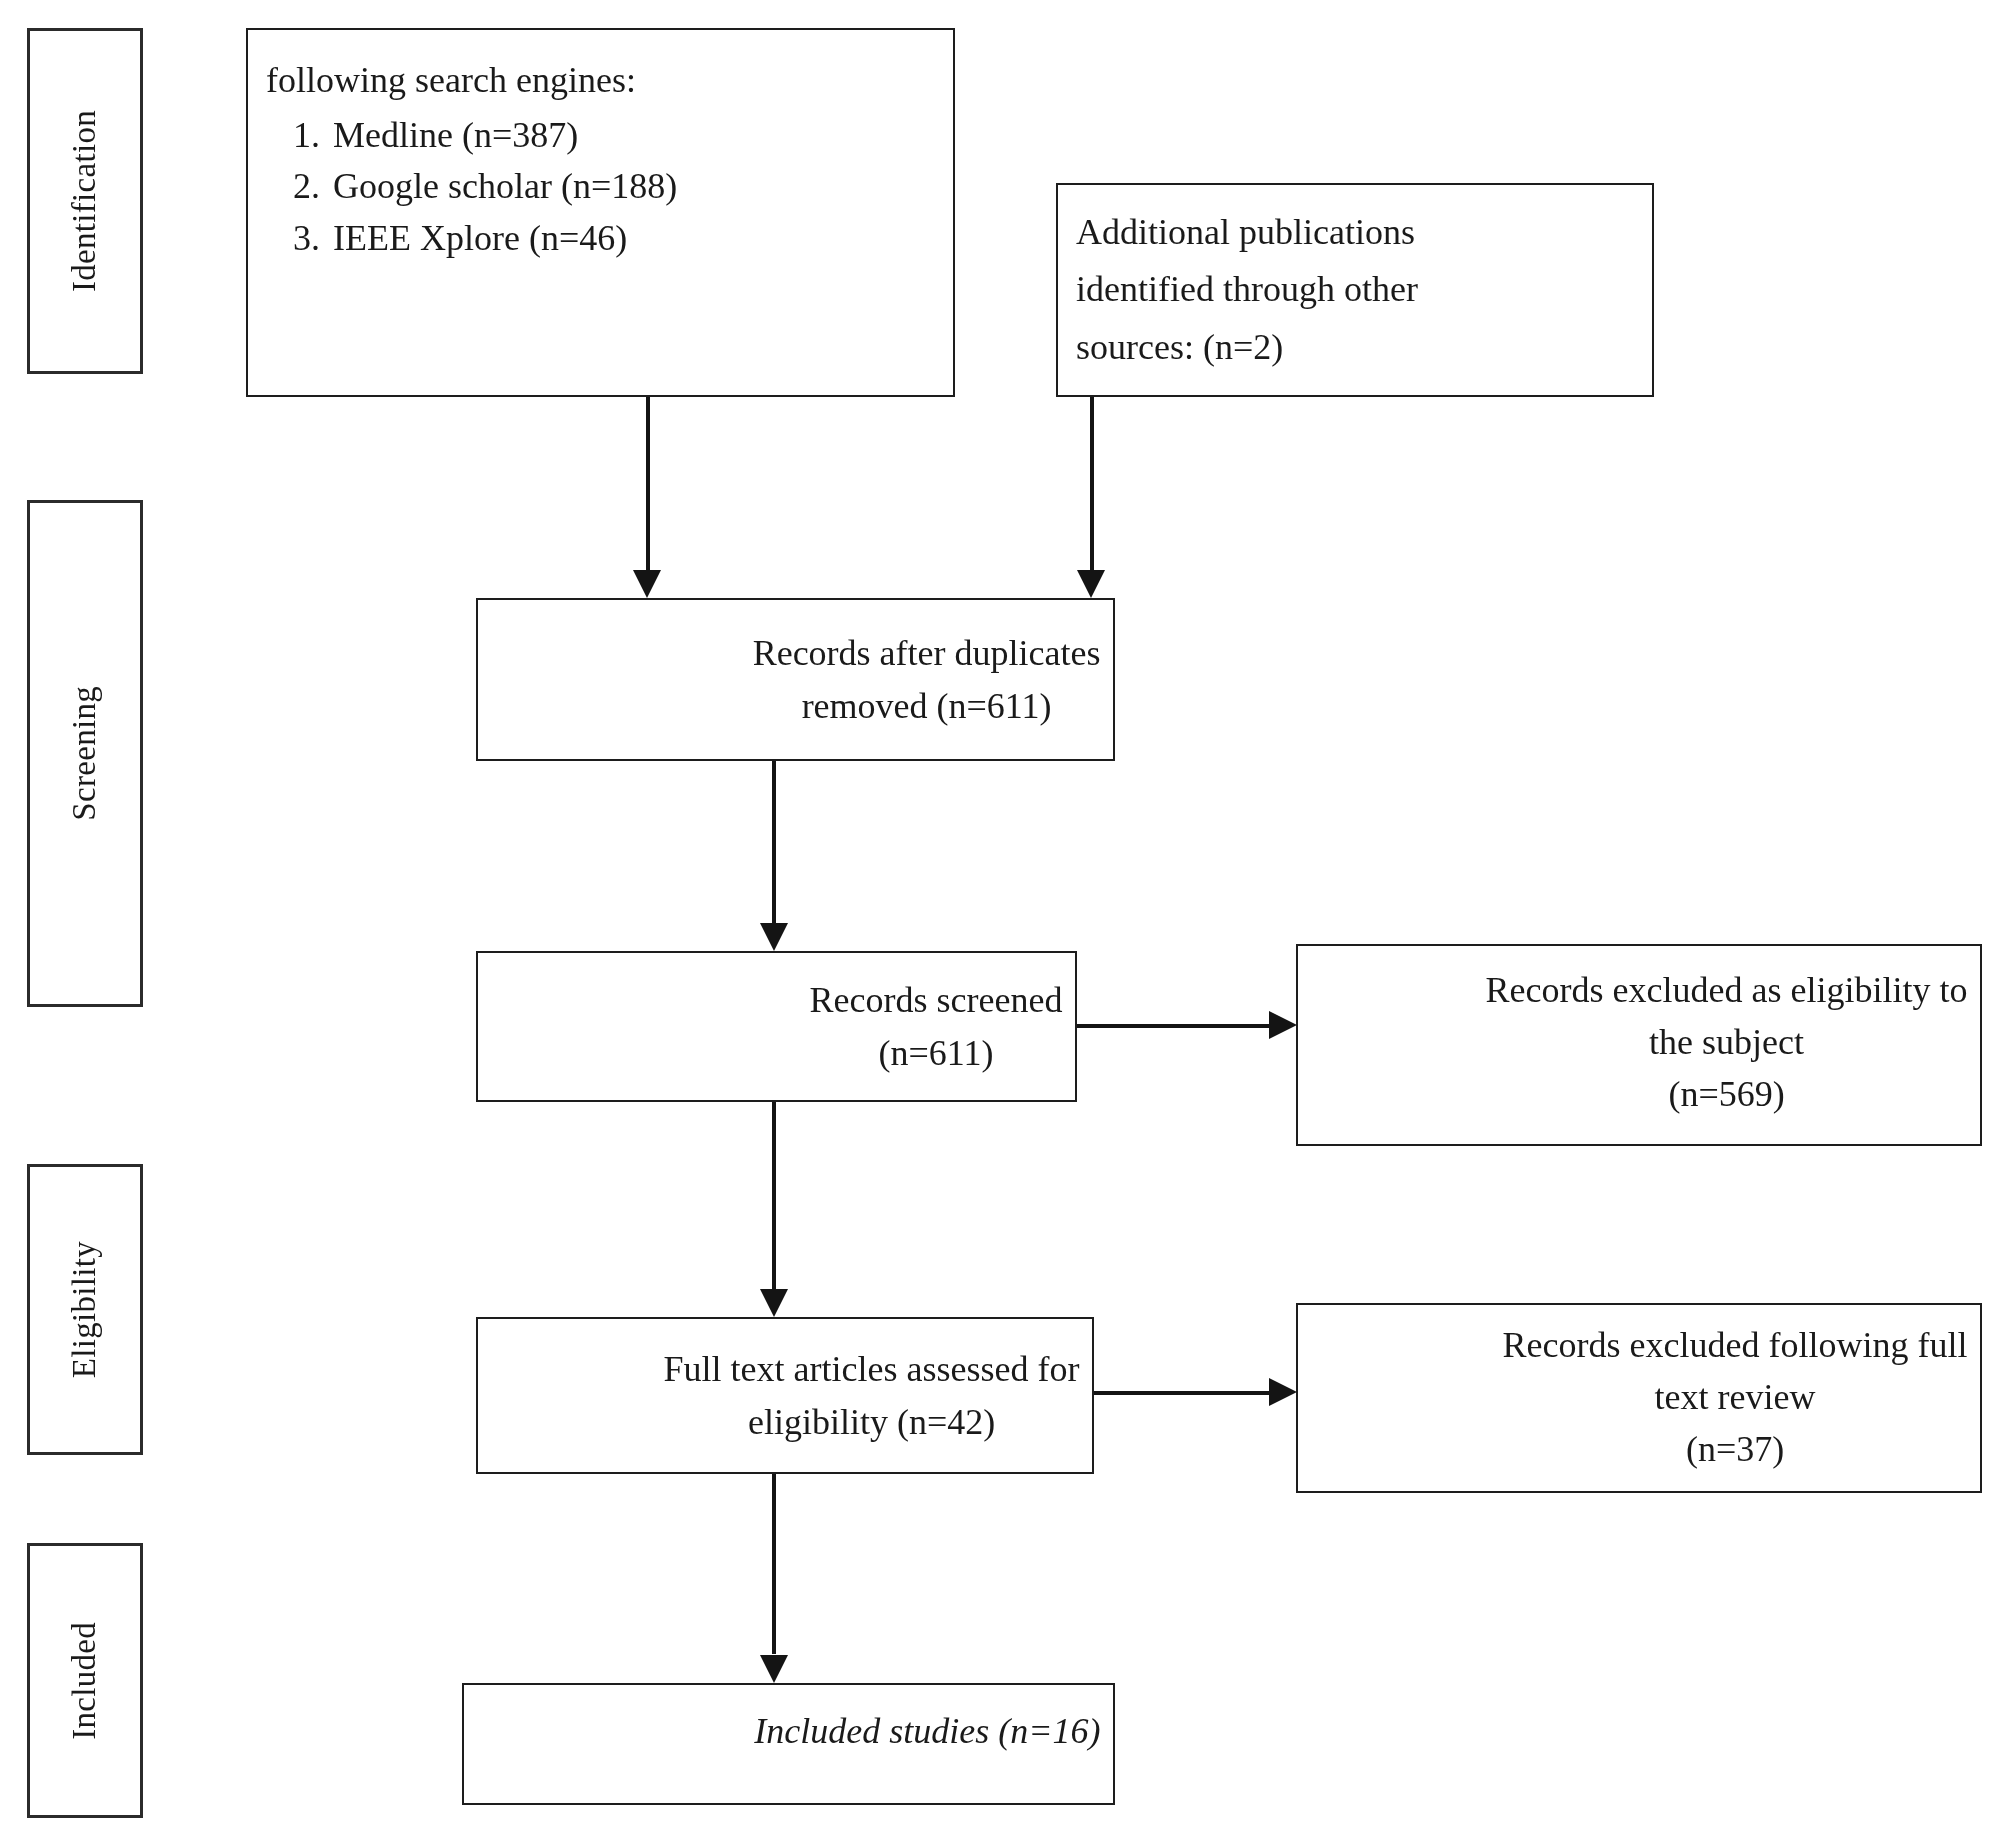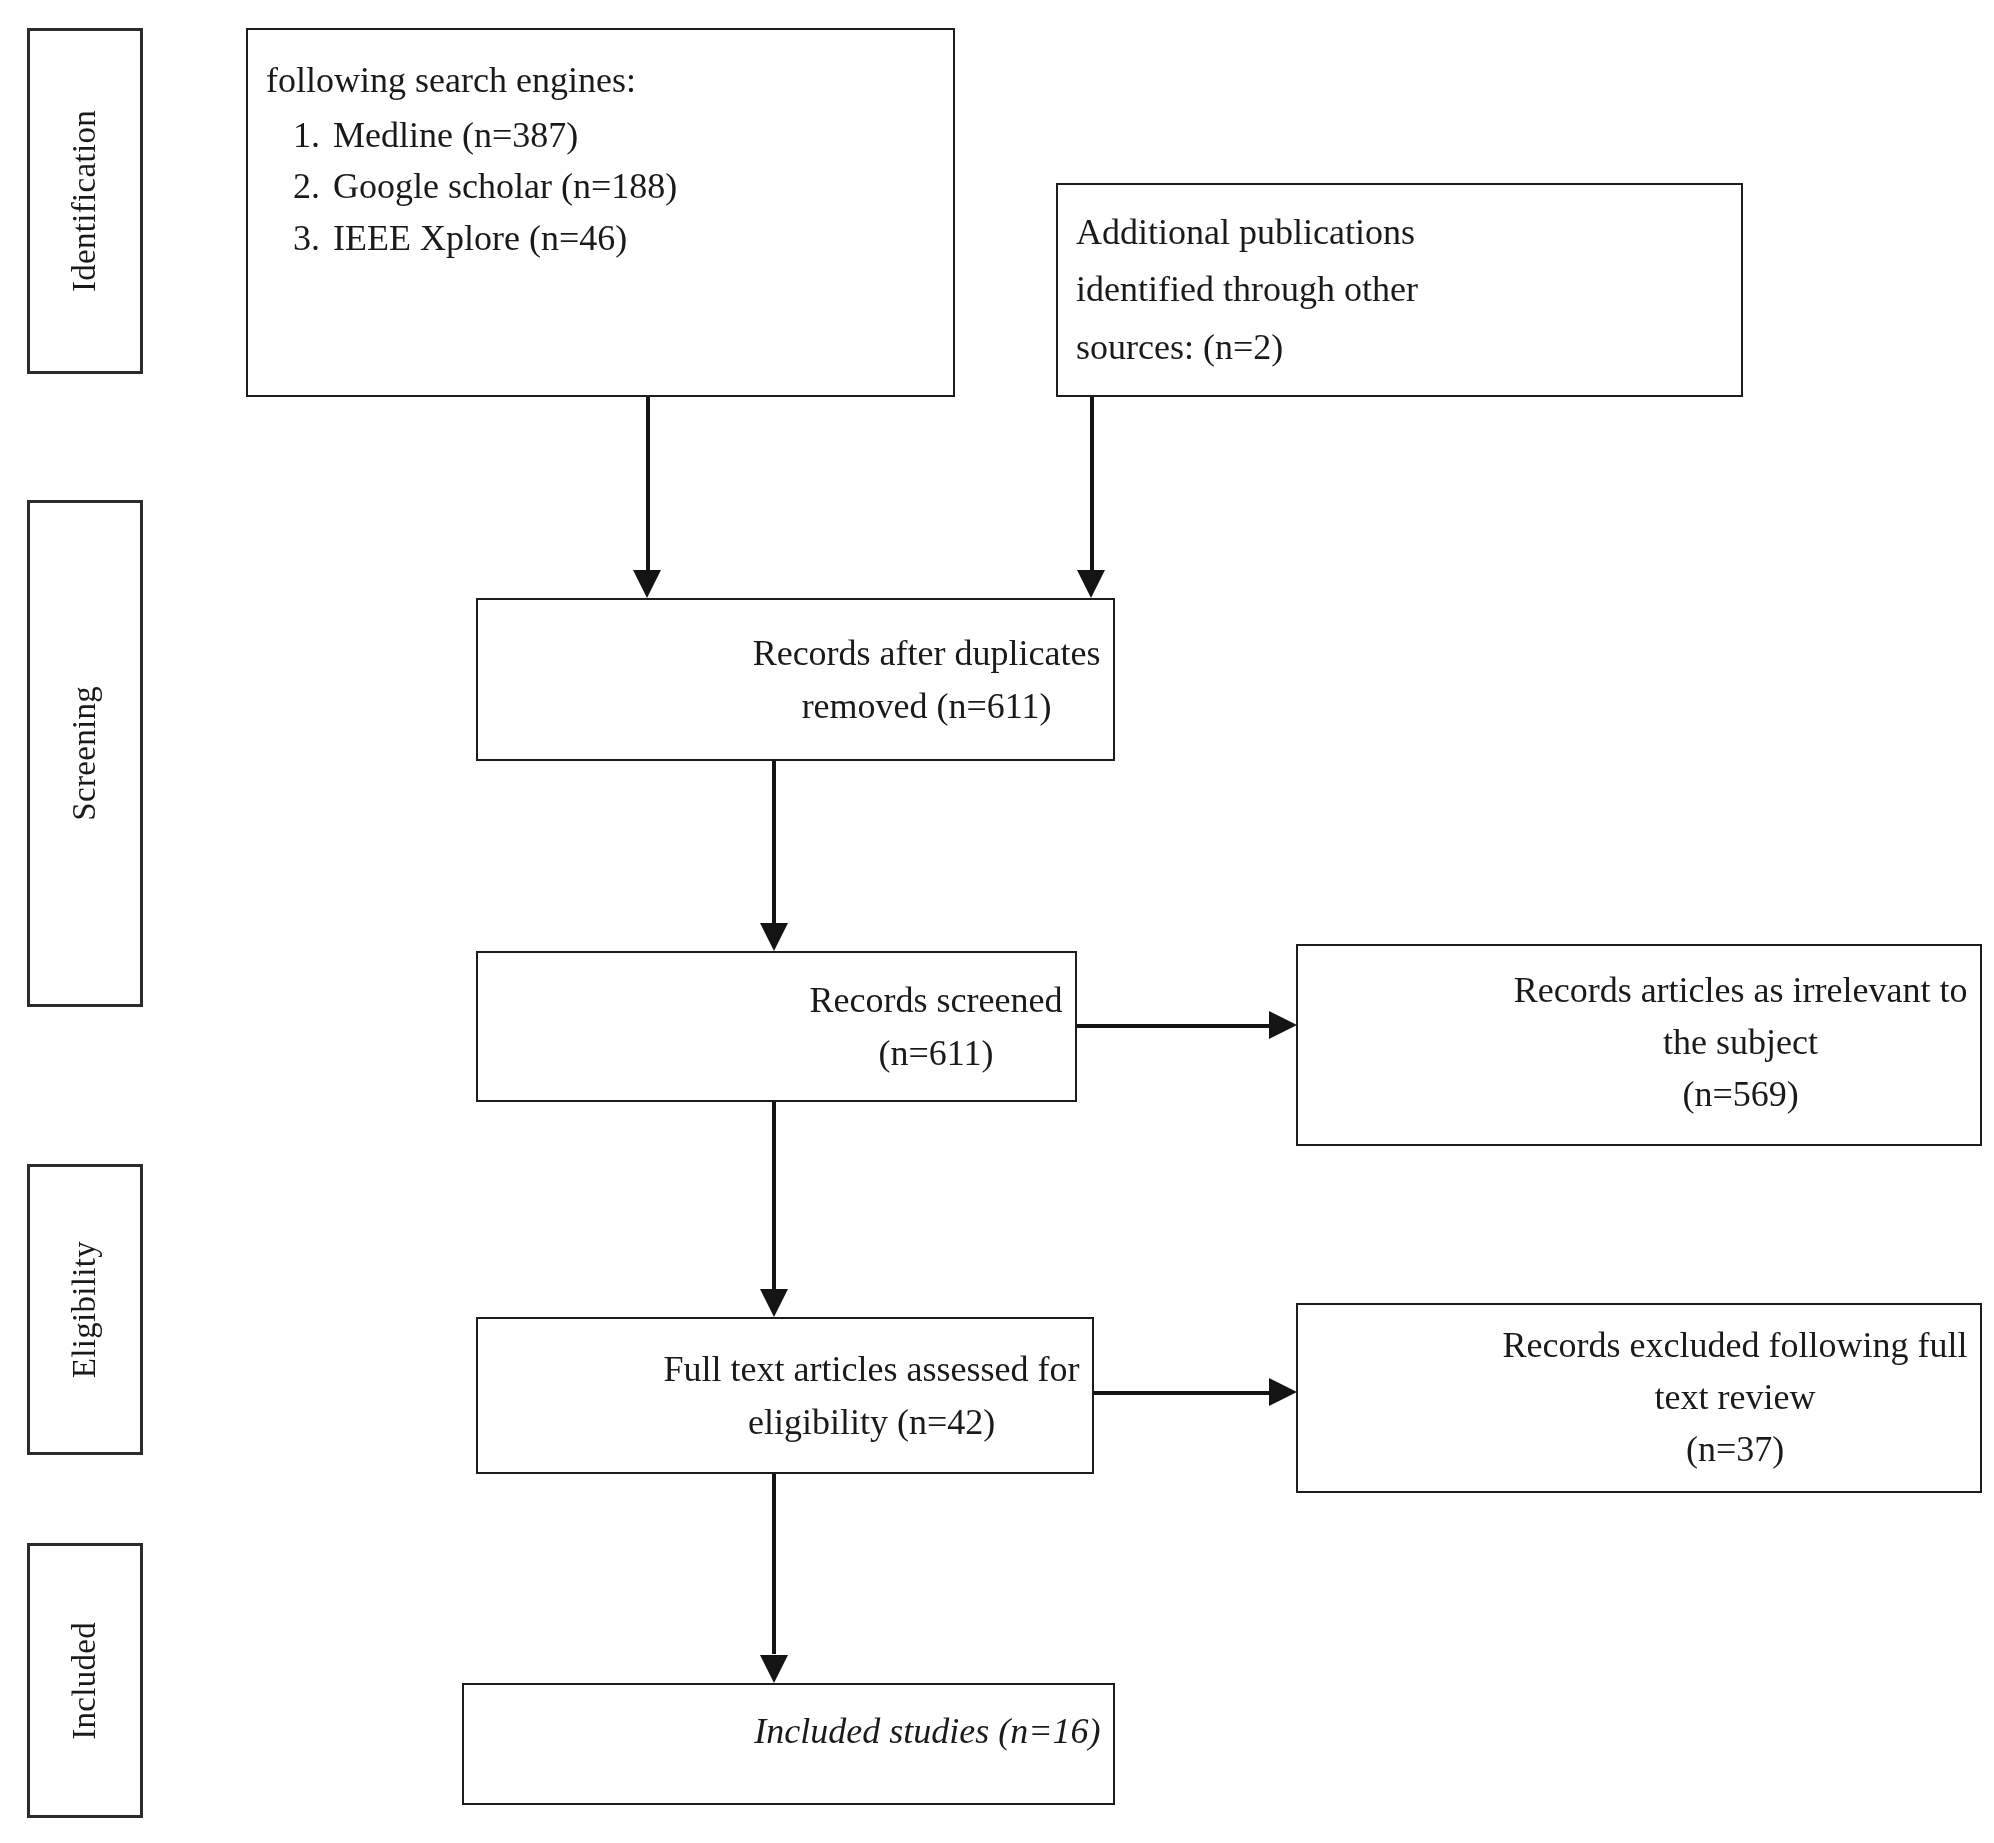--- a/index.html
+++ b/index.html
@@ -136,21 +136,21 @@
     <div class="btext left" style="padding-top:24px;">
       <span class="line">following search engines:</span>
       <ol class="srclist">
         <li>Medline (n=387)</li>
         <li>Google scholar (n=188)</li>
         <li>IEEE Xplore (n=46)</li>
       </ol>
     </div>
   </div>
 
-  <div class="box" style="left:1056px; top:183px; width:687px; height:214px; align-items:center; justify-content:flex-start;">
+  <div class="box" style="left:1056px; top:183px; width:598px; height:214px; align-items:center; justify-content:flex-start;">
     <div class="btext left" style="line-height:1.6;">
       <span class="line">Additional publications</span>
       <span class="line">identified through other</span>
       <span class="line">sources: (n=2)</span>
     </div>
   </div>
 
   <div class="box" style="left:476px; top:598px; width:639px; height:163px;">
     <div class="btext">
       <span class="line">Records after duplicates</span>
@@ -160,21 +160,21 @@
 
   <div class="box" style="left:476px; top:951px; width:601px; height:151px;">
     <div class="btext">
       <span class="line">Records screened</span>
       <span class="line">(n=611)</span>
     </div>
   </div>
 
   <div class="box" style="left:1296px; top:944px; width:686px; height:202px; align-items:flex-start;">
     <div class="btext" style="padding-top:18px;">
-      <span class="line">Records articles as irrelevant to</span>
+      <span class="line">Records excluded as eligibility to</span>
       <span class="line">the subject</span>
       <span class="line">(n=569)</span>
     </div>
   </div>
 
   <div class="box" style="left:476px; top:1317px; width:618px; height:157px;">
     <div class="btext">
       <span class="line">Full text articles assessed for</span>
       <span class="line">eligibility  (n=42)</span>
     </div>

